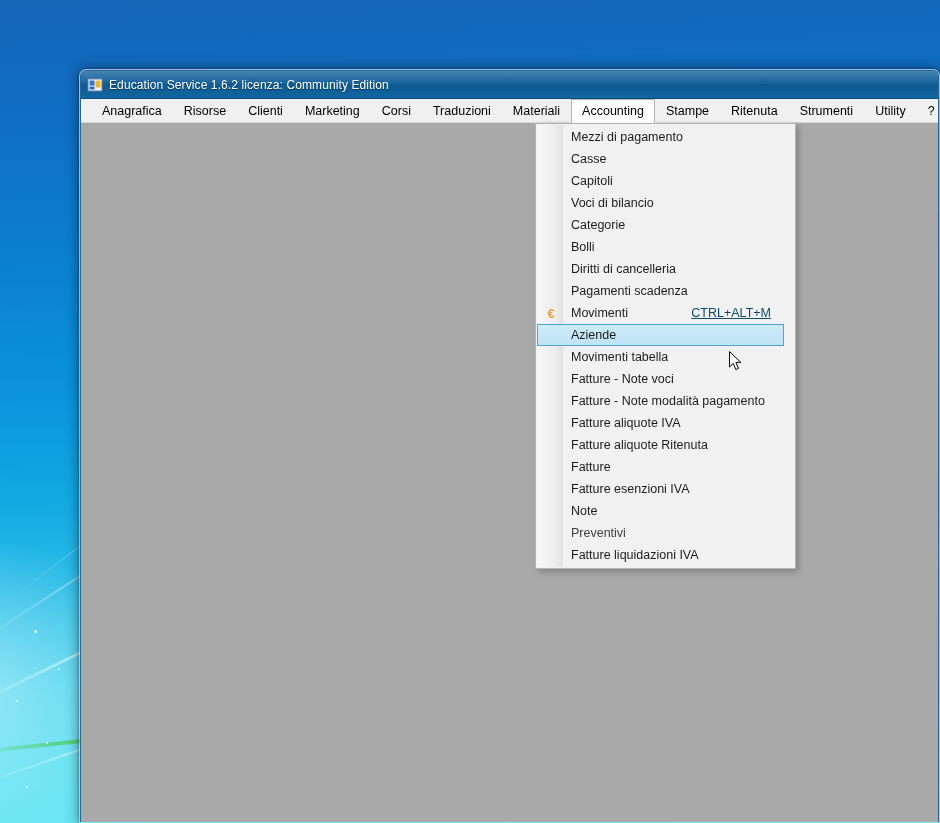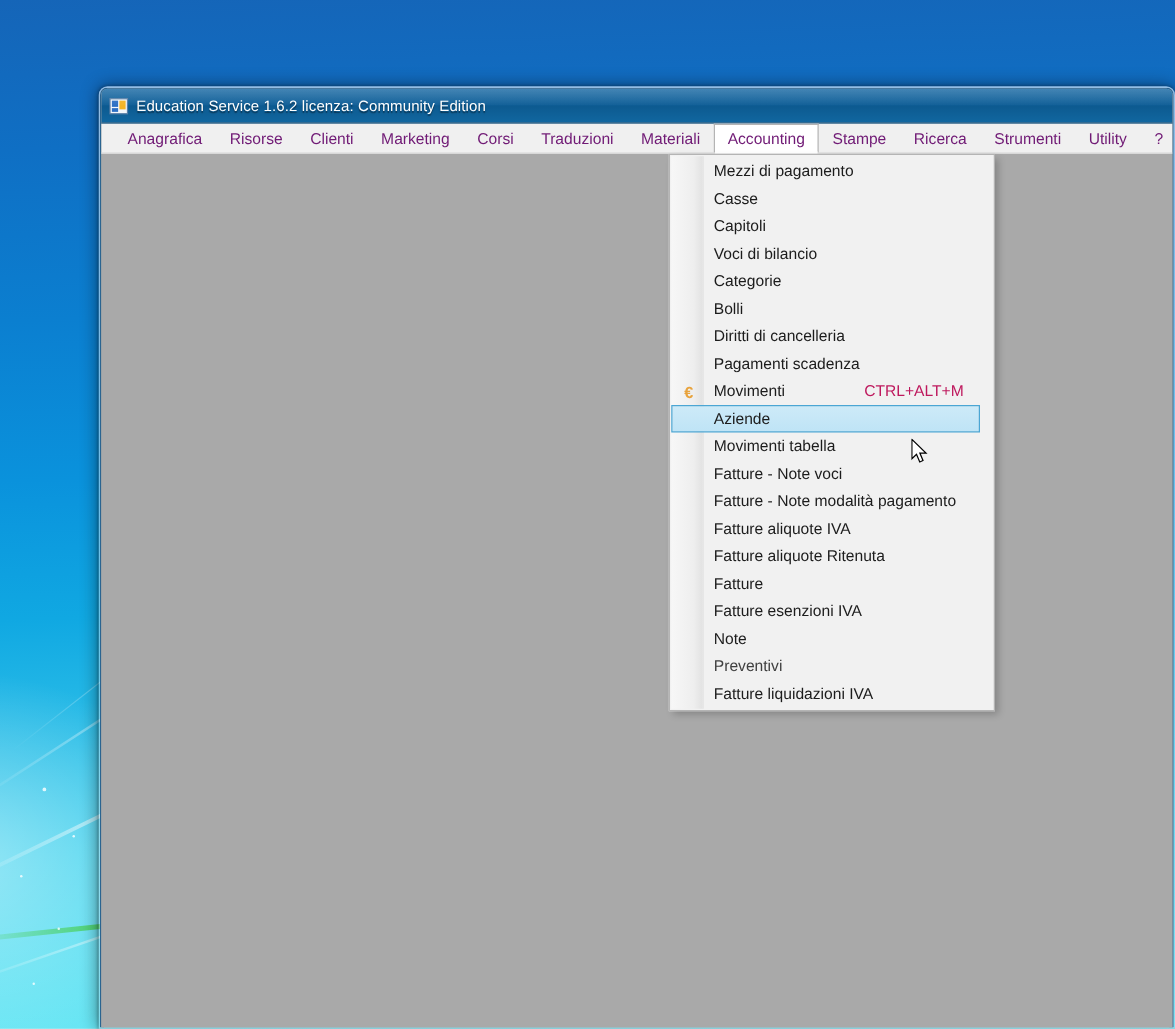--- a/index.html
+++ b/index.html
@@ -100,21 +100,21 @@
     height: 24px; flex: 0 0 24px;
     background: #f0f0f0;
     border-bottom: 1px solid #d6d6d6;
     display: flex; align-items: stretch;
     padding-left: 10px;
     position: relative; z-index: 40;
   }
   .menu-top {
     padding: 0 10px;
     display: flex; align-items: center;
-    font-size: 12.5px; color: #701a75;
+    font-size: 12.5px; color: #000000;
     white-space: nowrap;
     cursor: default;
     border: 1px solid transparent;
     border-bottom: none;
     position: relative;
   }
   .menu-top.open {
     background: #ffffff;
     border-color: #b4b4b4;
     z-index: 60;
@@ -172,22 +172,23 @@
     color: #e8a33d;
   }
   .menu-item .mi-label {
     flex: 1 1 auto;
     padding-left: 7px;
     overflow: hidden; text-overflow: ellipsis;
   }
   .menu-item .mi-shortcut {
     flex: 0 0 auto;
     padding-right: 12px;
-    color: #be185d;
+    color: #0c4a6e;
     font-size: 12.5px;
+    text-decoration: underline;
   }
   .menu-item.selected {
     background: linear-gradient(180deg, #cdeaf8 0%, #bfe4f6 100%);
     border: 1px solid #4ba6d4;
   }
   .menu-item.disabled .mi-label { color: #404040; }
 
   
   #cursor {
     position: absolute;
@@ -250,21 +251,21 @@
         <div class="menu-top">
           <span>Materiali</span>
         </div>
         <div class="menu-top open">
           <span>Accounting</span>
         </div>
         <div class="menu-top">
           <span>Stampe</span>
         </div>
         <div class="menu-top">
-          <span>Ricerca</span>
+          <span>Ritenuta</span>
         </div>
         <div class="menu-top">
           <span>Strumenti</span>
         </div>
         <div class="menu-top">
           <span>Utility</span>
         </div>
         <div class="menu-top">
           <span>?</span>
         </div>

